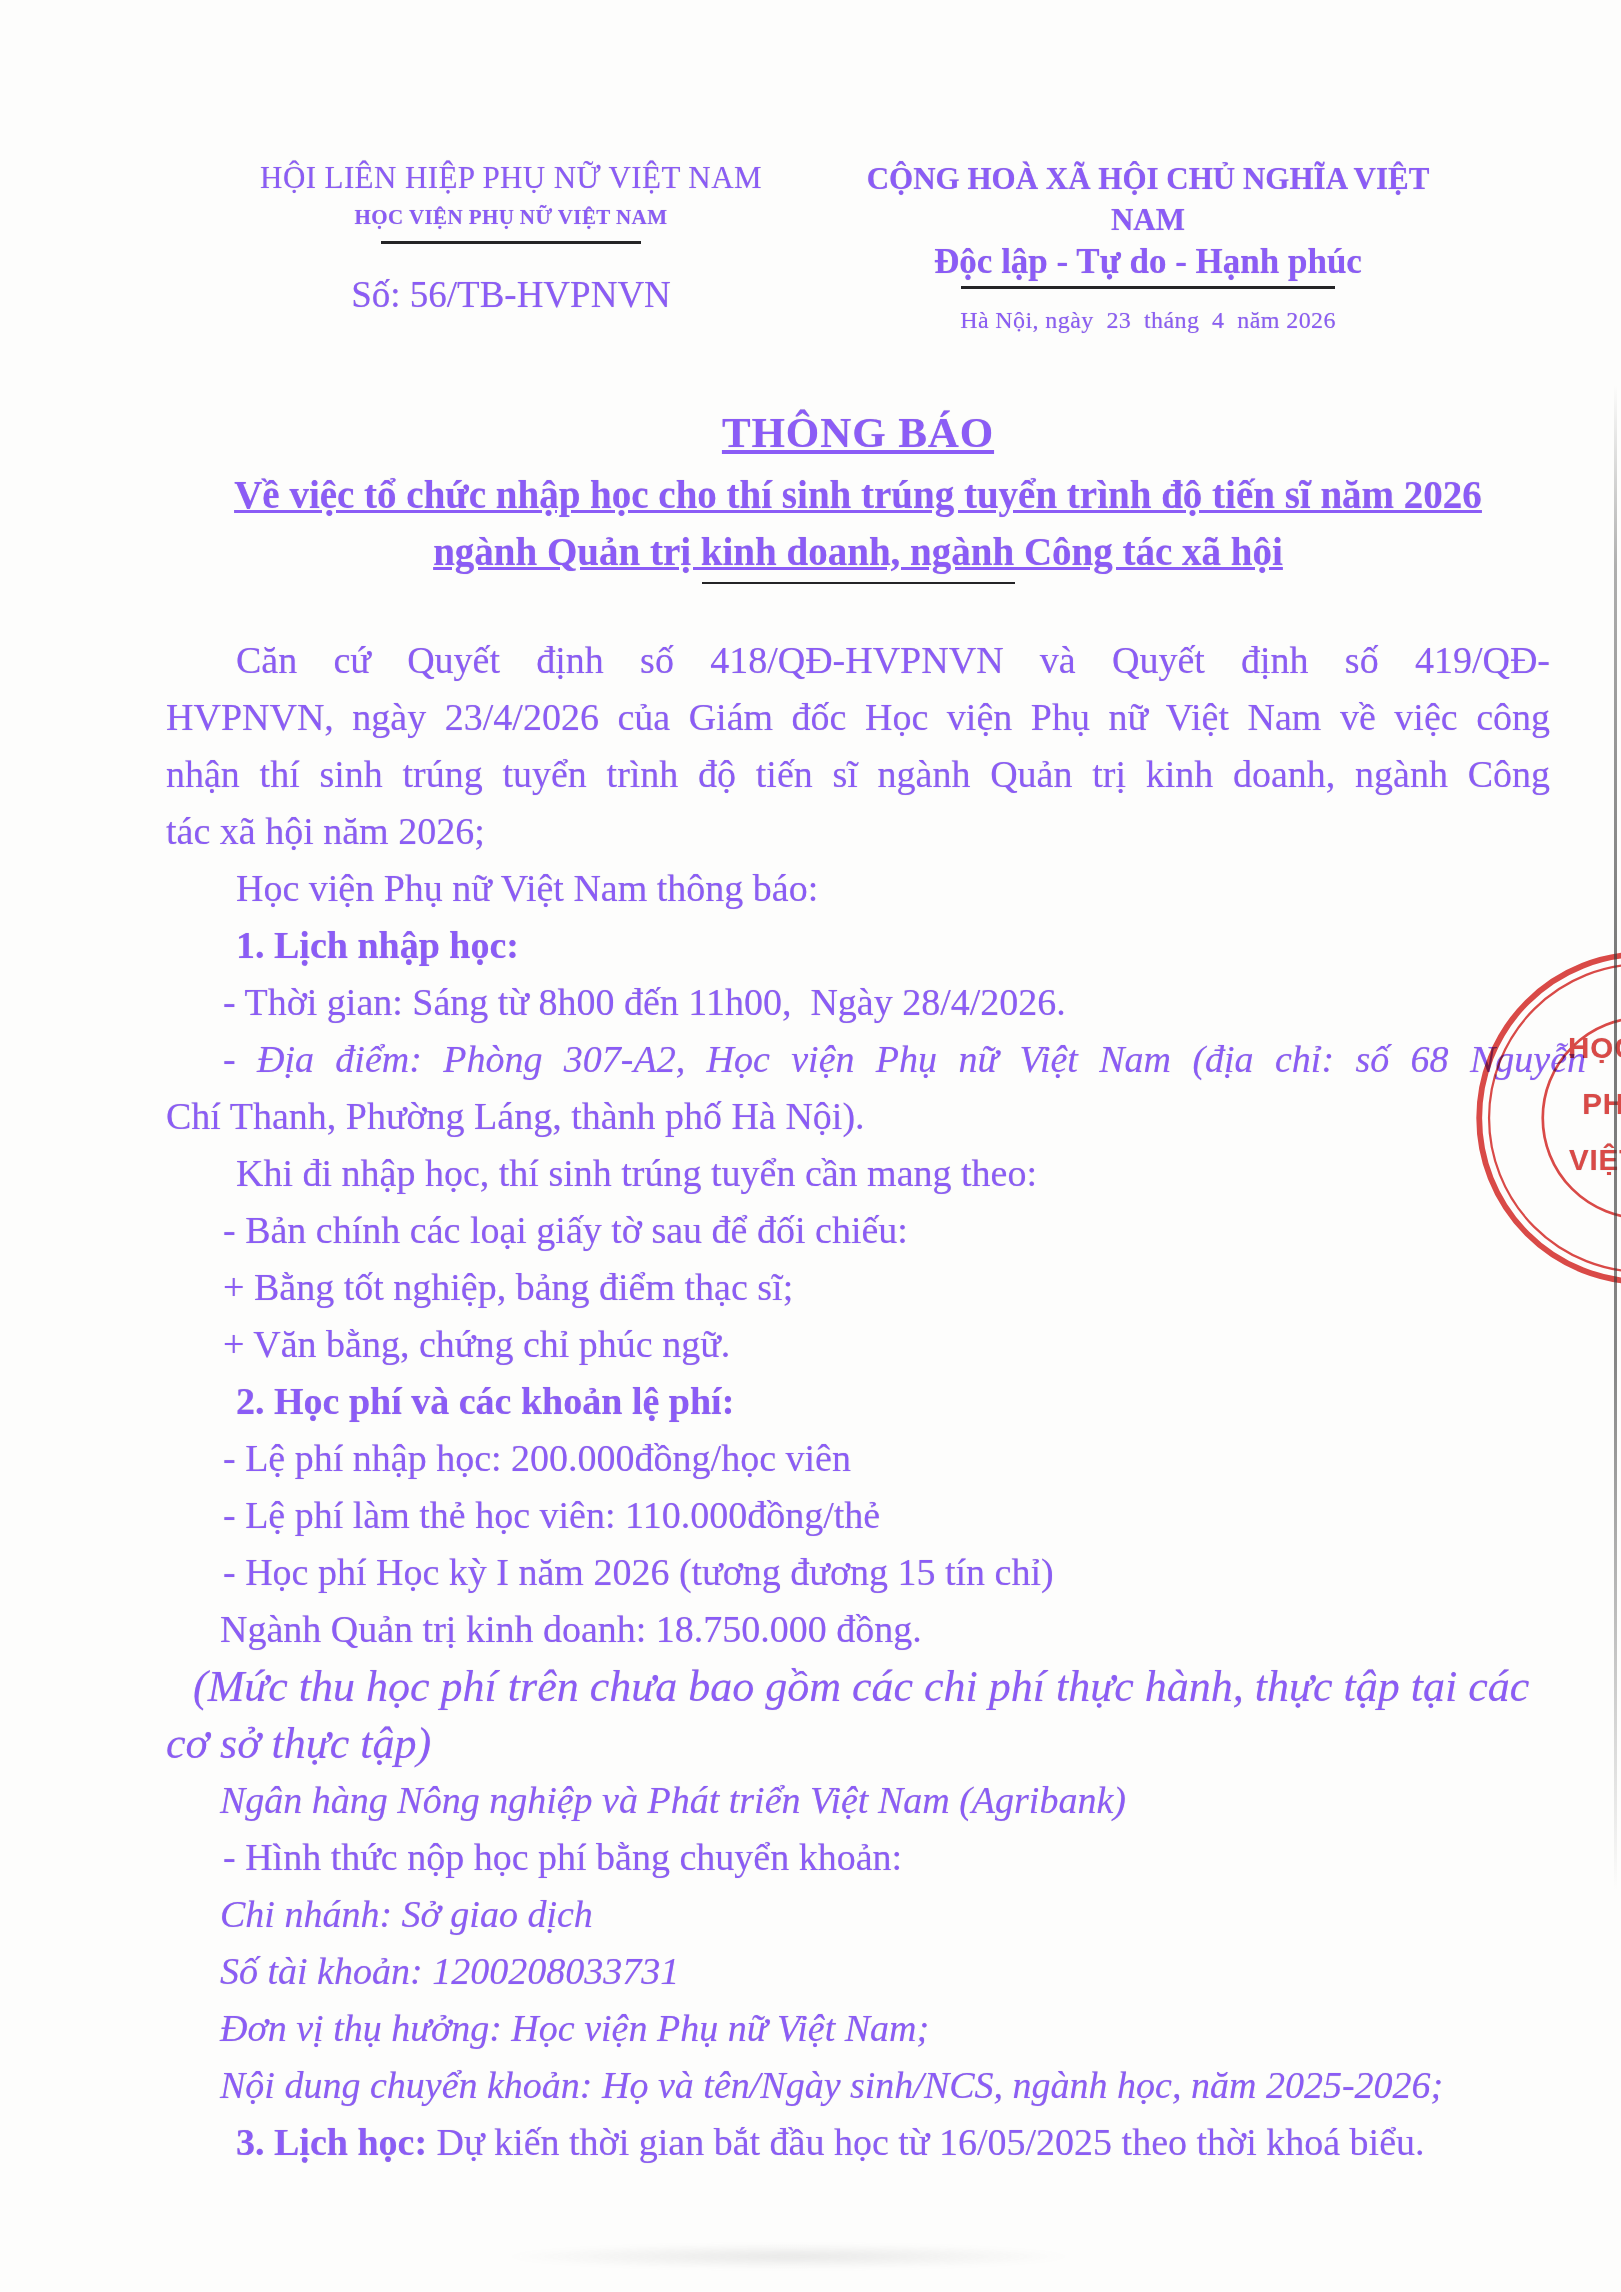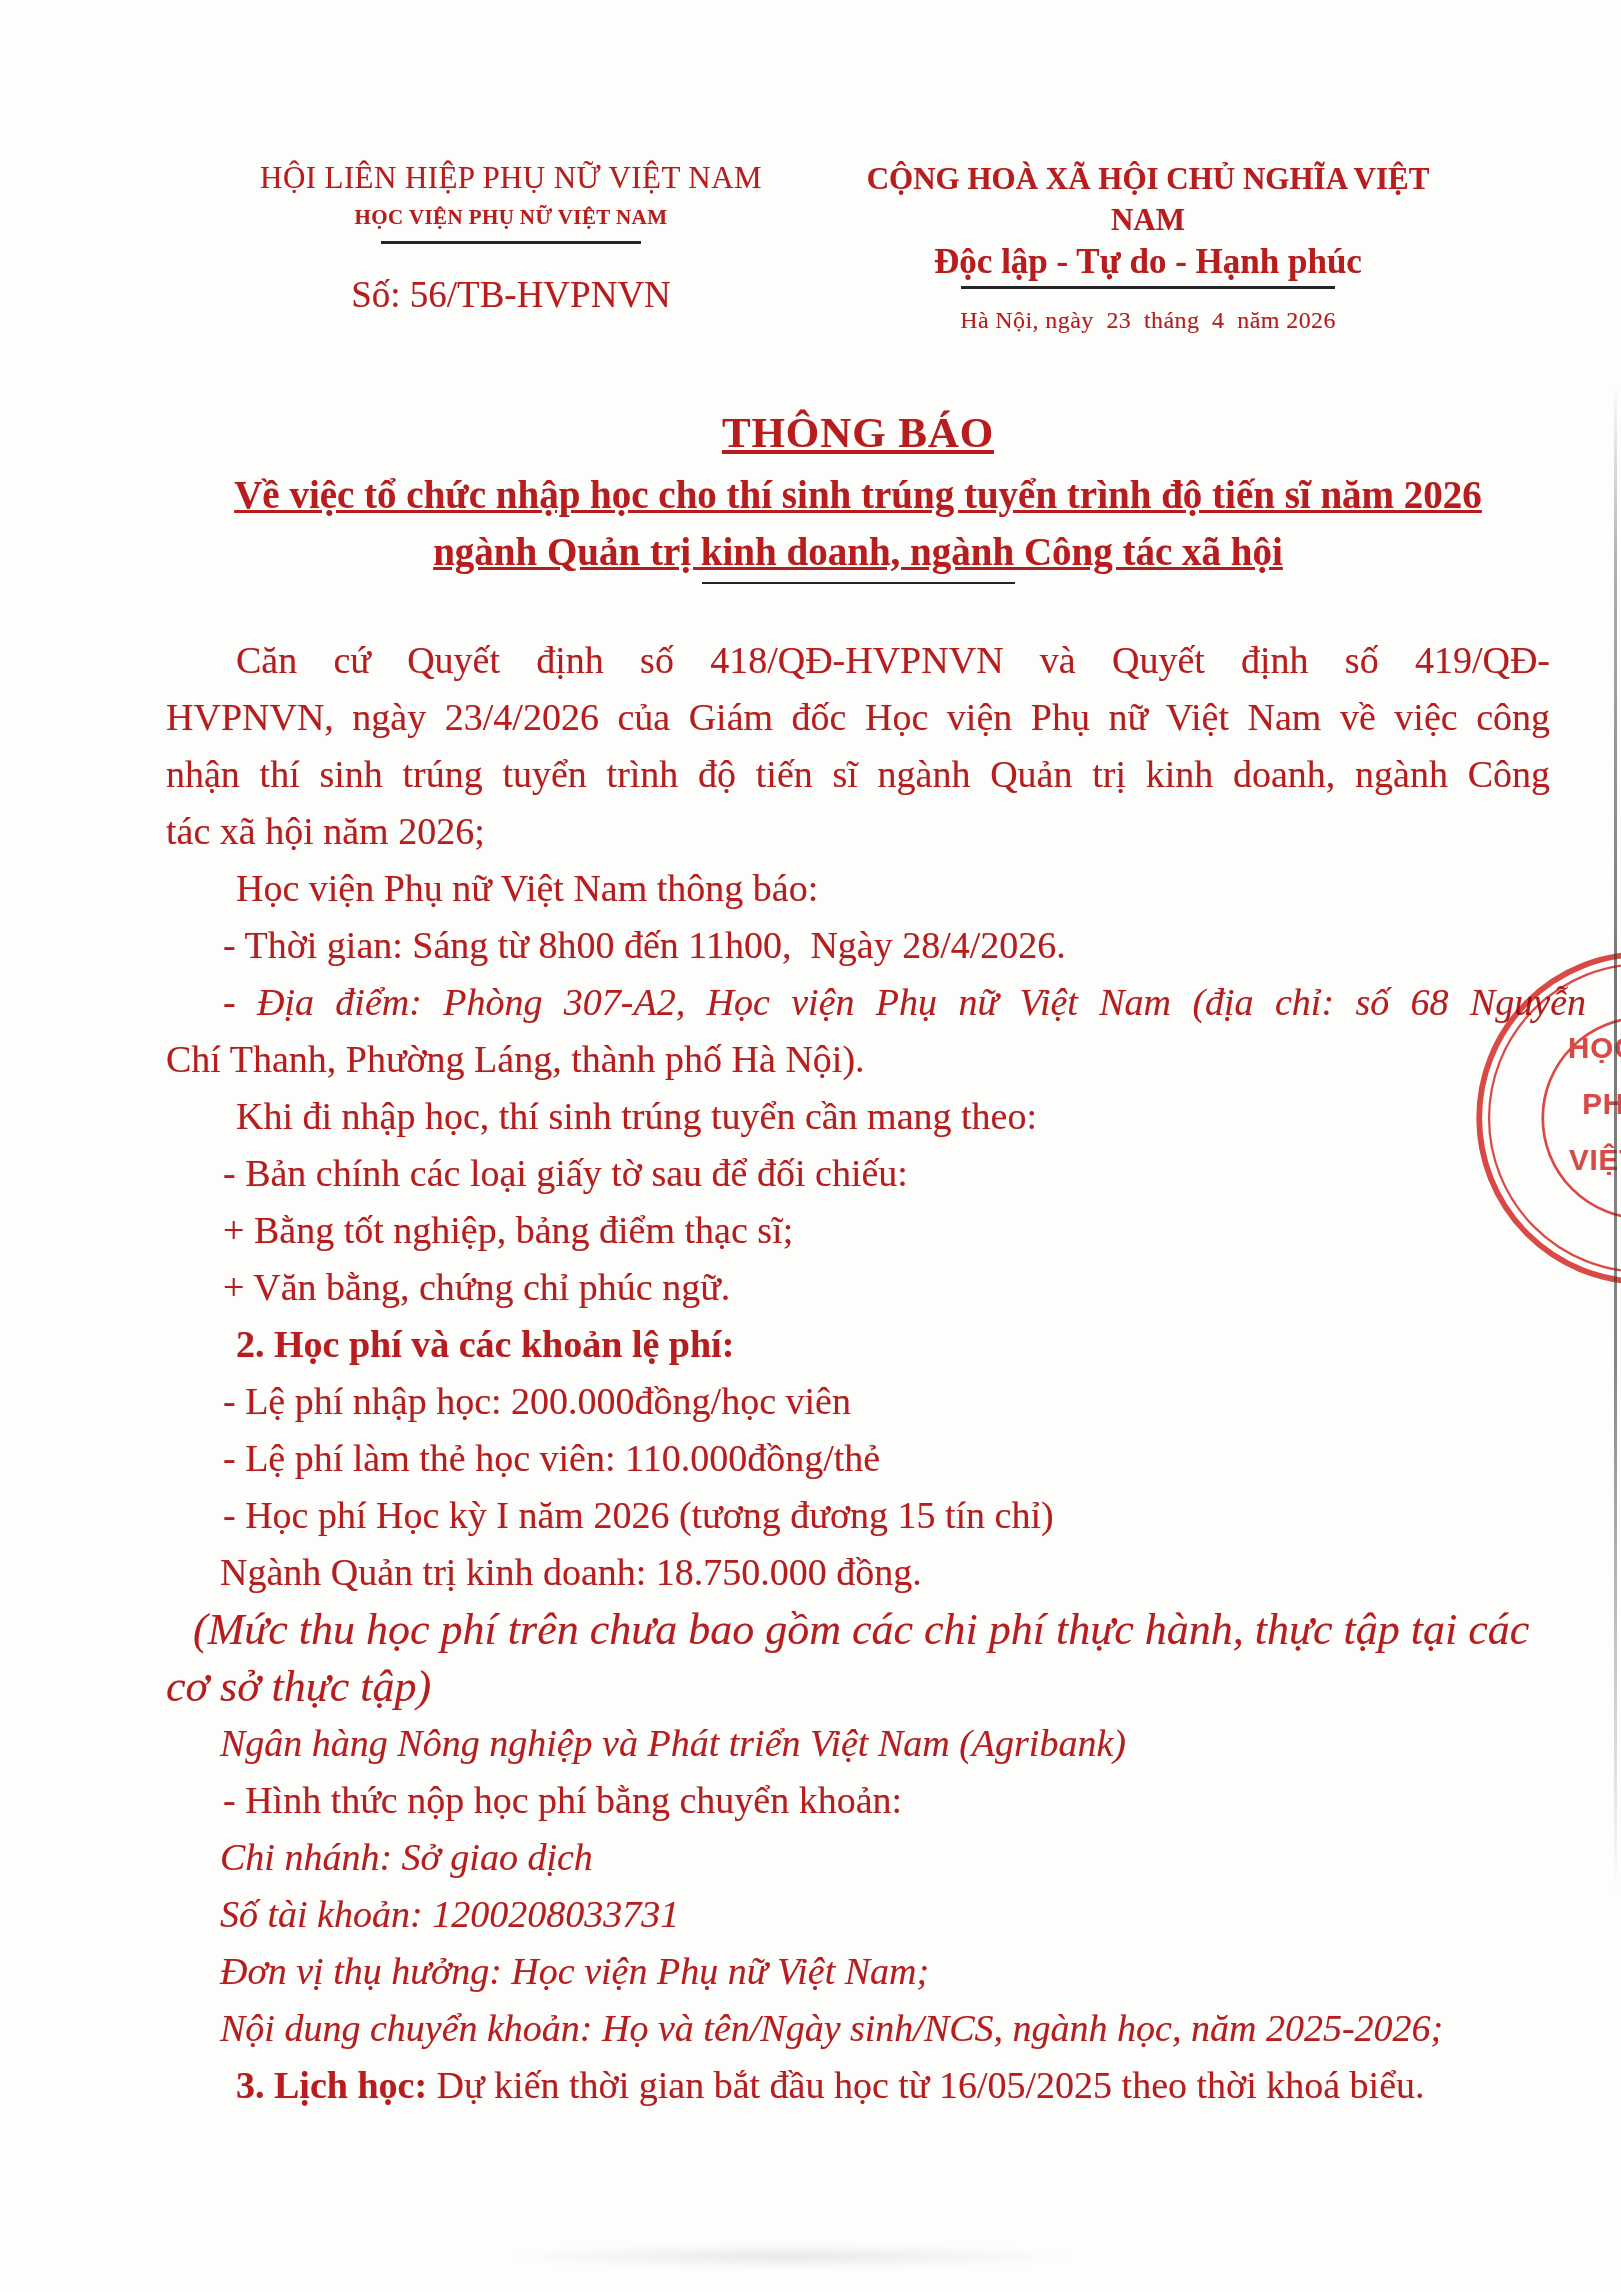--- a/index.html
+++ b/index.html
@@ -1,19 +1,19 @@
 <!DOCTYPE html>
 <html style="font-size:14.3px"><head>
 <meta charset="utf-8">
 <style>
   html,body{margin:0;padding:0;background:#ececec;}
   .page{
     position:relative;width:1622px;height:2293px;background:#fdfdfc;
     overflow:hidden;font-family:"Liberation Serif","DejaVu Serif",serif;
-    color:#b91c1c;text-shadow:0 0 0.9px rgba(20,20,20,.28);
+    color:#8b5cf6;text-shadow:0 0 0.9px rgba(20,20,20,.28);
   }
   .abs{position:absolute;}
   
   .hdr-left{left:166px;top:158px;width:690px;text-align:center;}
   .hdr-right{left:828px;top:158px;width:640px;text-align:center;}
   .org1{font-size:31px;line-height:39px;letter-spacing:0.4px;}
   .org2{font-size:21px;line-height:41px;font-weight:bold;letter-spacing:0.4px;}
   .nat1{font-size:31px;line-height:41px;font-weight:bold;}
   .nat2{font-size:35px;line-height:43px;font-weight:bold;}
   .rule{height:0;border-top:3.6px solid #242426;margin:2.7px auto 0;}
@@ -81,20 +81,21 @@
     <div class="sub2">ngành Quản trị kinh doanh, ngành Công tác xã hội</div>
     <div class="rule rule-t"></div>
   </div>
 
   <div class="abs bodyblock">
     <div class="ln ind-a j">Căn cứ Quyết định số 418/QĐ-HVPNVN và Quyết định số 419/QĐ-</div>
     <div class="ln j">HVPNVN, ngày 23/4/2026 của Giám đốc Học viện Phụ nữ Việt Nam về việc công</div>
     <div class="ln j">nhận thí sinh trúng tuyển trình độ tiến sĩ ngành Quản trị kinh doanh, ngành Công</div>
     <div class="ln">tác xã hội năm 2026;</div>
     <div class="ln ind-a">Học viện Phụ nữ Việt Nam thông báo:</div>
+    <div class="ln ind-a b">1. Lịch nhập học:</div>
     <div class="ln ind-b">- Thời gian: Sáng từ 8h00 đến 11h00,&nbsp; Ngày 28/4/2026.</div>
     <div class="ln ind-b j wide">- Địa điểm: Phòng 307-A2, Học viện Phụ nữ Việt Nam (địa chỉ: số 68 Nguyễn</div>
     <div class="ln">Chí Thanh, Phường Láng, thành phố Hà Nội).</div>
     <div class="ln ind-a">Khi đi nhập học, thí sinh trúng tuyển cần mang theo:</div>
     <div class="ln ind-b">- Bản chính các loại giấy tờ sau để đối chiếu:</div>
     <div class="ln ind-b">+ Bằng tốt nghiệp, bảng điểm thạc sĩ;</div>
     <div class="ln ind-b">+ Văn bằng, chứng chỉ phúc ngữ.</div>
     <div class="ln ind-a b">2. Học phí và các khoản lệ phí:</div>
     <div class="ln ind-b">- Lệ phí nhập học: 200.000đồng/học viên</div>
     <div class="ln ind-b">- Lệ phí làm thẻ học viên: 110.000đồng/thẻ</div>

